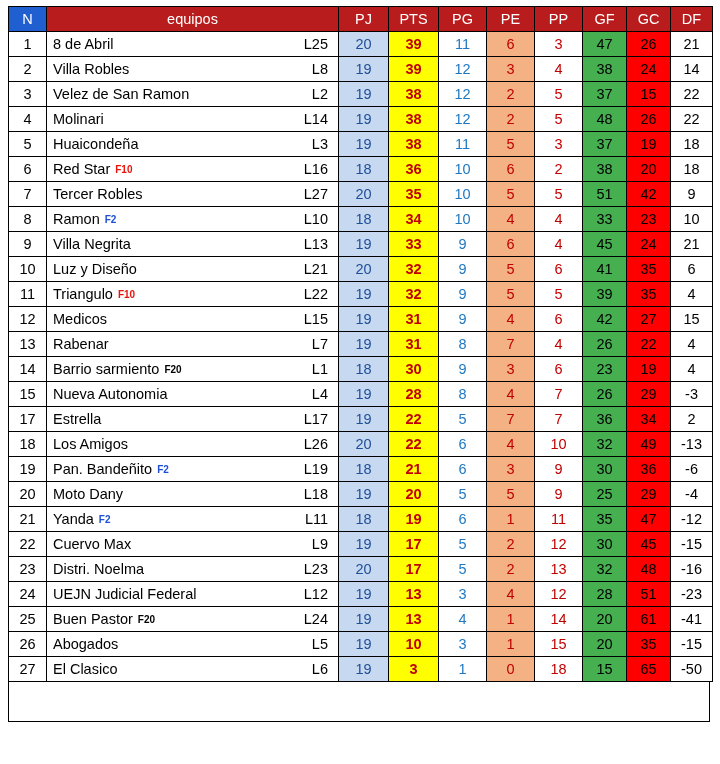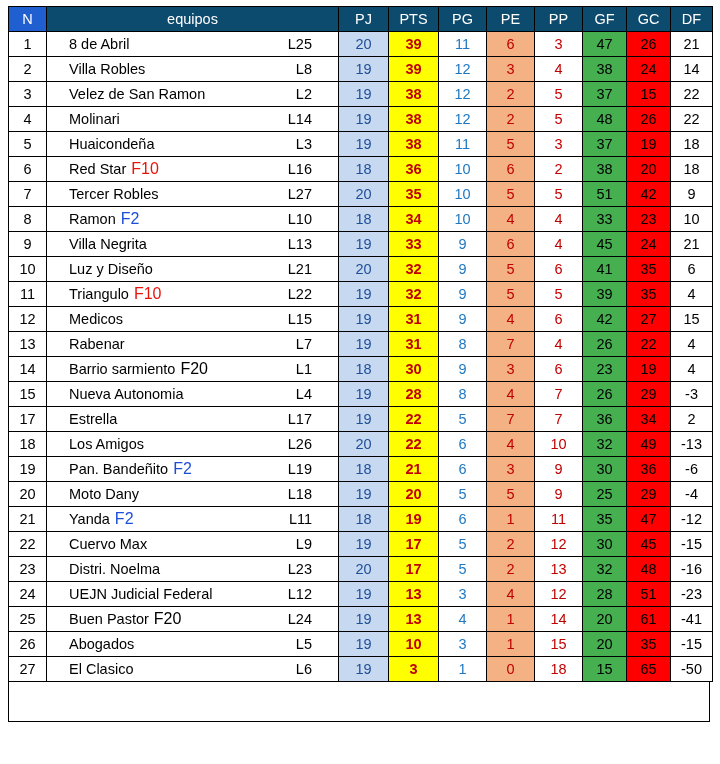--- a/index.html
+++ b/index.html
@@ -34,46 +34,46 @@
     border:1px solid #000000;
     height:24px;
     font-size:14.5px;
     padding:0;
     text-align:center;
     vertical-align:middle;
     overflow:hidden;
     white-space:nowrap;
   }
   thead th{
-    background:#0c4a6e;
+    background:#b91c1c;
     color:#ffffff;
     font-weight:normal;
     font-size:14.5px;
   }
   thead th.h-n{background:#1f5fd0;}
   .cell-n{background:#ffffff;color:#000000;}
   .cell-team{
     background:#ffffff;
     text-align:left;
-    padding:0 22px;
+    padding:0 6px;
     position:relative;
   }
   .team-inner{
     display:flex;
     align-items:center;
     justify-content:space-between;
     width:100%;
   }
   .team-name{
     display:flex;
     align-items:center;
     gap:5px;
   }
   .team-name .nm{color:#000000;}
-  .tag{font-weight:normal;font-size:16px;}
+  .tag{font-weight:bold;font-size:10px;}
   .tag.f10{color:#e8140c;}
   .tag.f2{color:#1d4ed8;}
   .tag.f20{color:#000000;}
   .lcode{font-weight:normal;color:#000000;padding-right:4px;}
   .cell-pj{background:#c6d9f0;color:#1f4e99;}
   .cell-pts{background:#ffff00;color:#c00000;font-weight:bold;}
   .cell-pg{background:#ffffff;color:#1f78c1;}
   .cell-pe{background:#f4b183;color:#c00000;}
   .cell-pp{background:#ffffff;color:#c00000;}
   .cell-gf{background:#46b050;color:#000000;}

